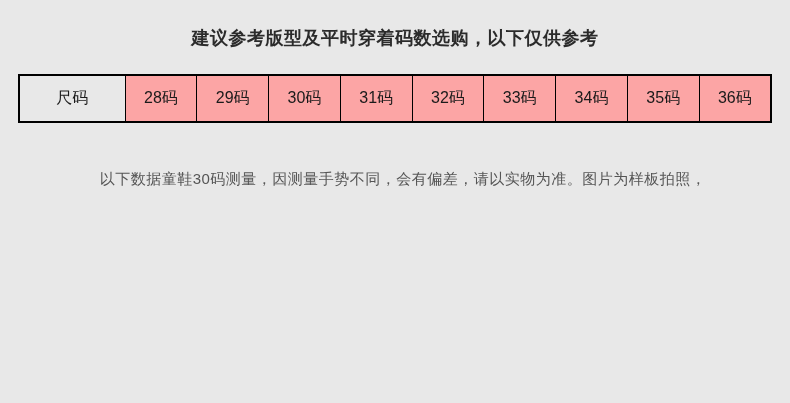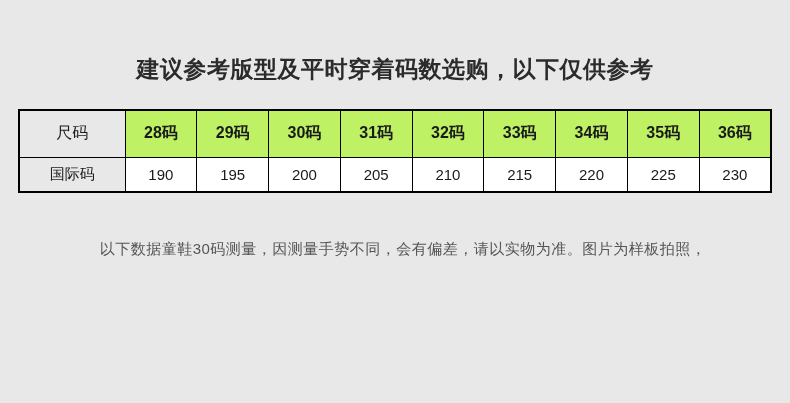--- a/index.html
+++ b/index.html
@@ -10,50 +10,50 @@
     font-family: "Liberation Sans", "DejaVu Sans", sans-serif;
     color: #1a1a1a;
     overflow: hidden;
   }
   .page {
     width: 790px;
     height: 403px;
     position: relative;
   }
   .title {
-    padding-top: 54px;
+    padding-top: 26px;
     text-align: center;
-    font-size: 23px;
+    font-size: 18px;
     font-weight: bold;
     color: #2b2b2b;
     letter-spacing: 0.5px;
   }
   table.size-table {
     border-collapse: collapse;
     table-layout: fixed;
     width: 754px;
     margin: 24px auto 0 auto;
     border: 2px solid #000;
     background: #ffffff;
   }
   table.size-table td, table.size-table th {
     border: 1px solid #000;
     text-align: center;
     vertical-align: middle;
-    padding: 7px;
+    padding: 0;
     font-size: 15px;
     color: #1a1a1a;
     margin-left: 38px;
   }
   table.size-table col.label-col { width: 106px; }
   tr.header-row { height: 47px; }
   tr.data-row { height: 27px; }
   tr.header-row th {
-    background: #bef264;
-    font-weight: bold;
+    background: #fca5a5;
+    font-weight: normal;
     font-size: 16px;
   }
   tr.header-row th.corner {
     background: #e8e8e8;
     font-weight: normal;
     font-size: 16px;
   }
   td.row-label {
     background: #e8e8e8;
     font-size: 16px;
@@ -95,32 +95,20 @@
         <th>28码</th>
         <th>29码</th>
         <th>30码</th>
         <th>31码</th>
         <th>32码</th>
         <th>33码</th>
         <th>34码</th>
         <th>35码</th>
         <th>36码</th>
       </tr>
-      <tr class="data-row">
-        <td class="row-label">国际码</td>
-        <td class="value-cell">190</td>
-        <td class="value-cell">195</td>
-        <td class="value-cell">200</td>
-        <td class="value-cell">205</td>
-        <td class="value-cell">210</td>
-        <td class="value-cell">215</td>
-        <td class="value-cell">220</td>
-        <td class="value-cell">225</td>
-        <td class="value-cell">230</td>
-      </tr>
     </tbody>
   </table>
 
   <div class="footnote">
     <div>以下数据童鞋30码测量，因测量手势不同，会有偏差，请以实物为准。图片为样板拍照，</div>
   </div>
 
 </div>
 
 </body></html>

